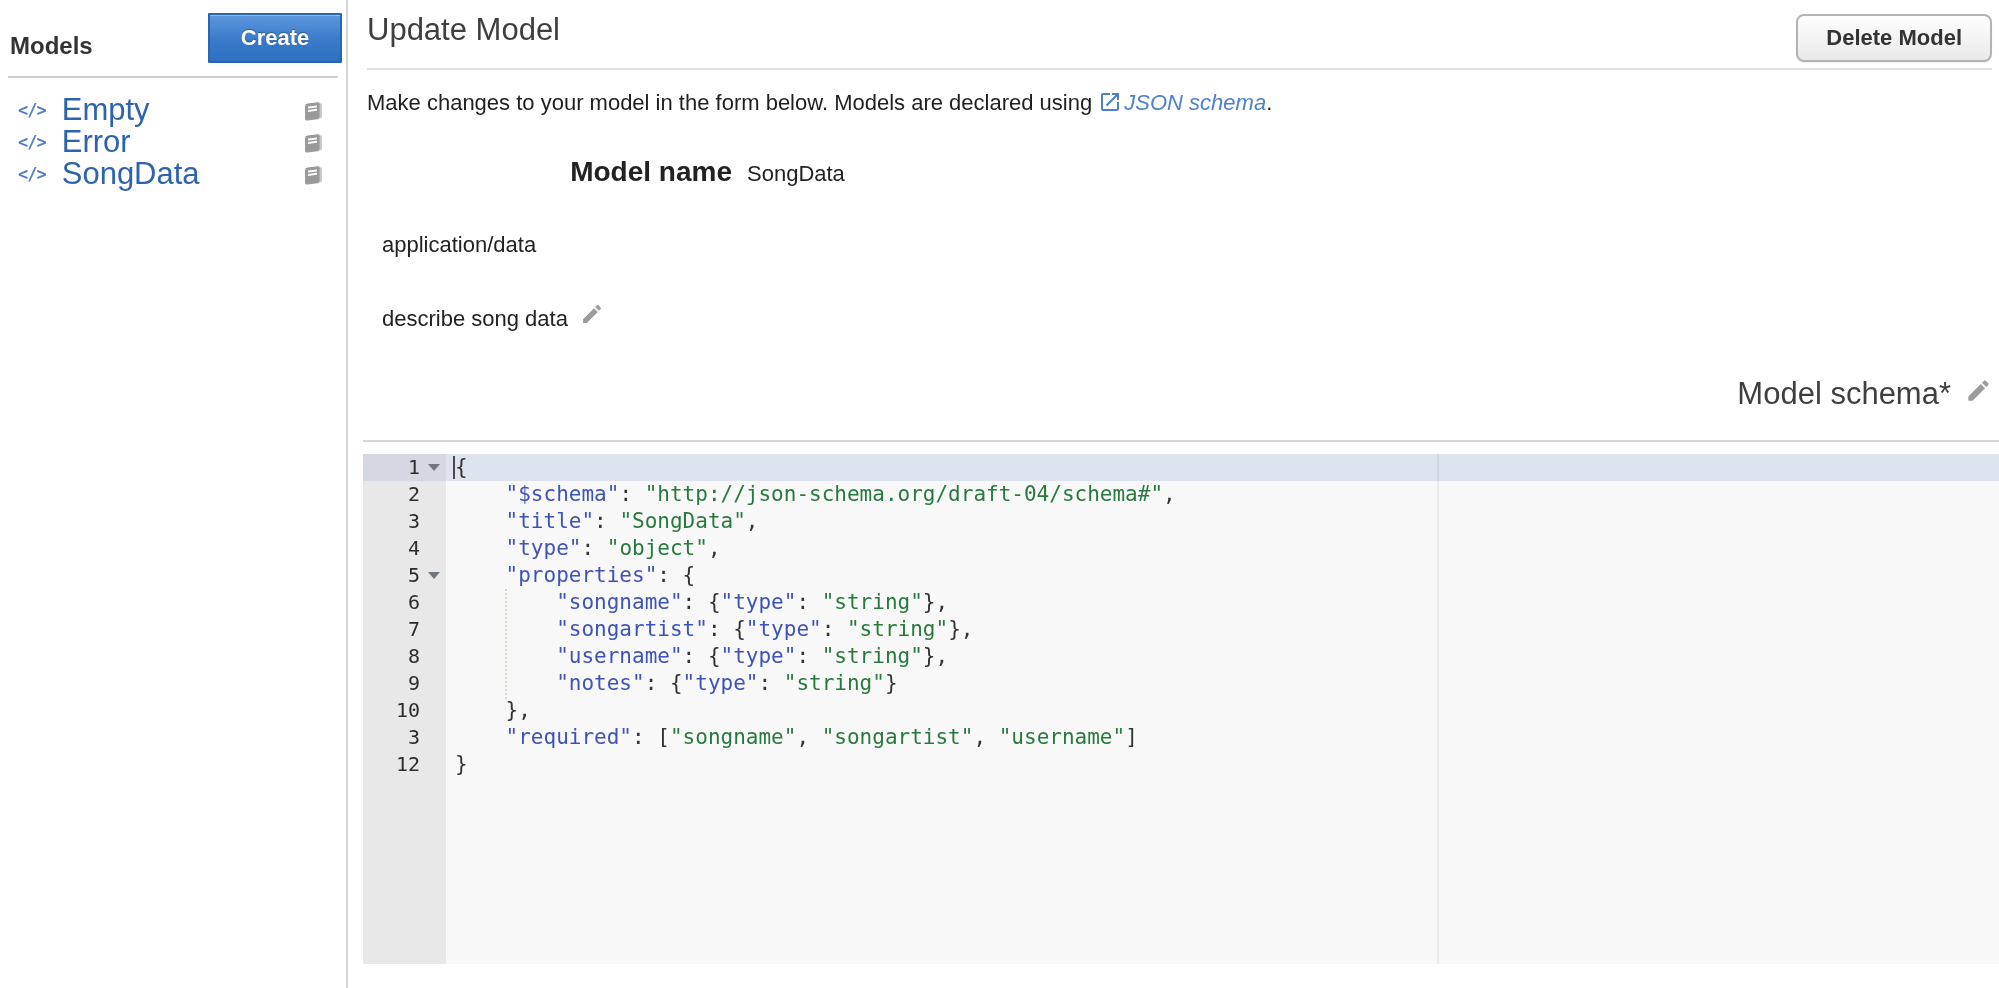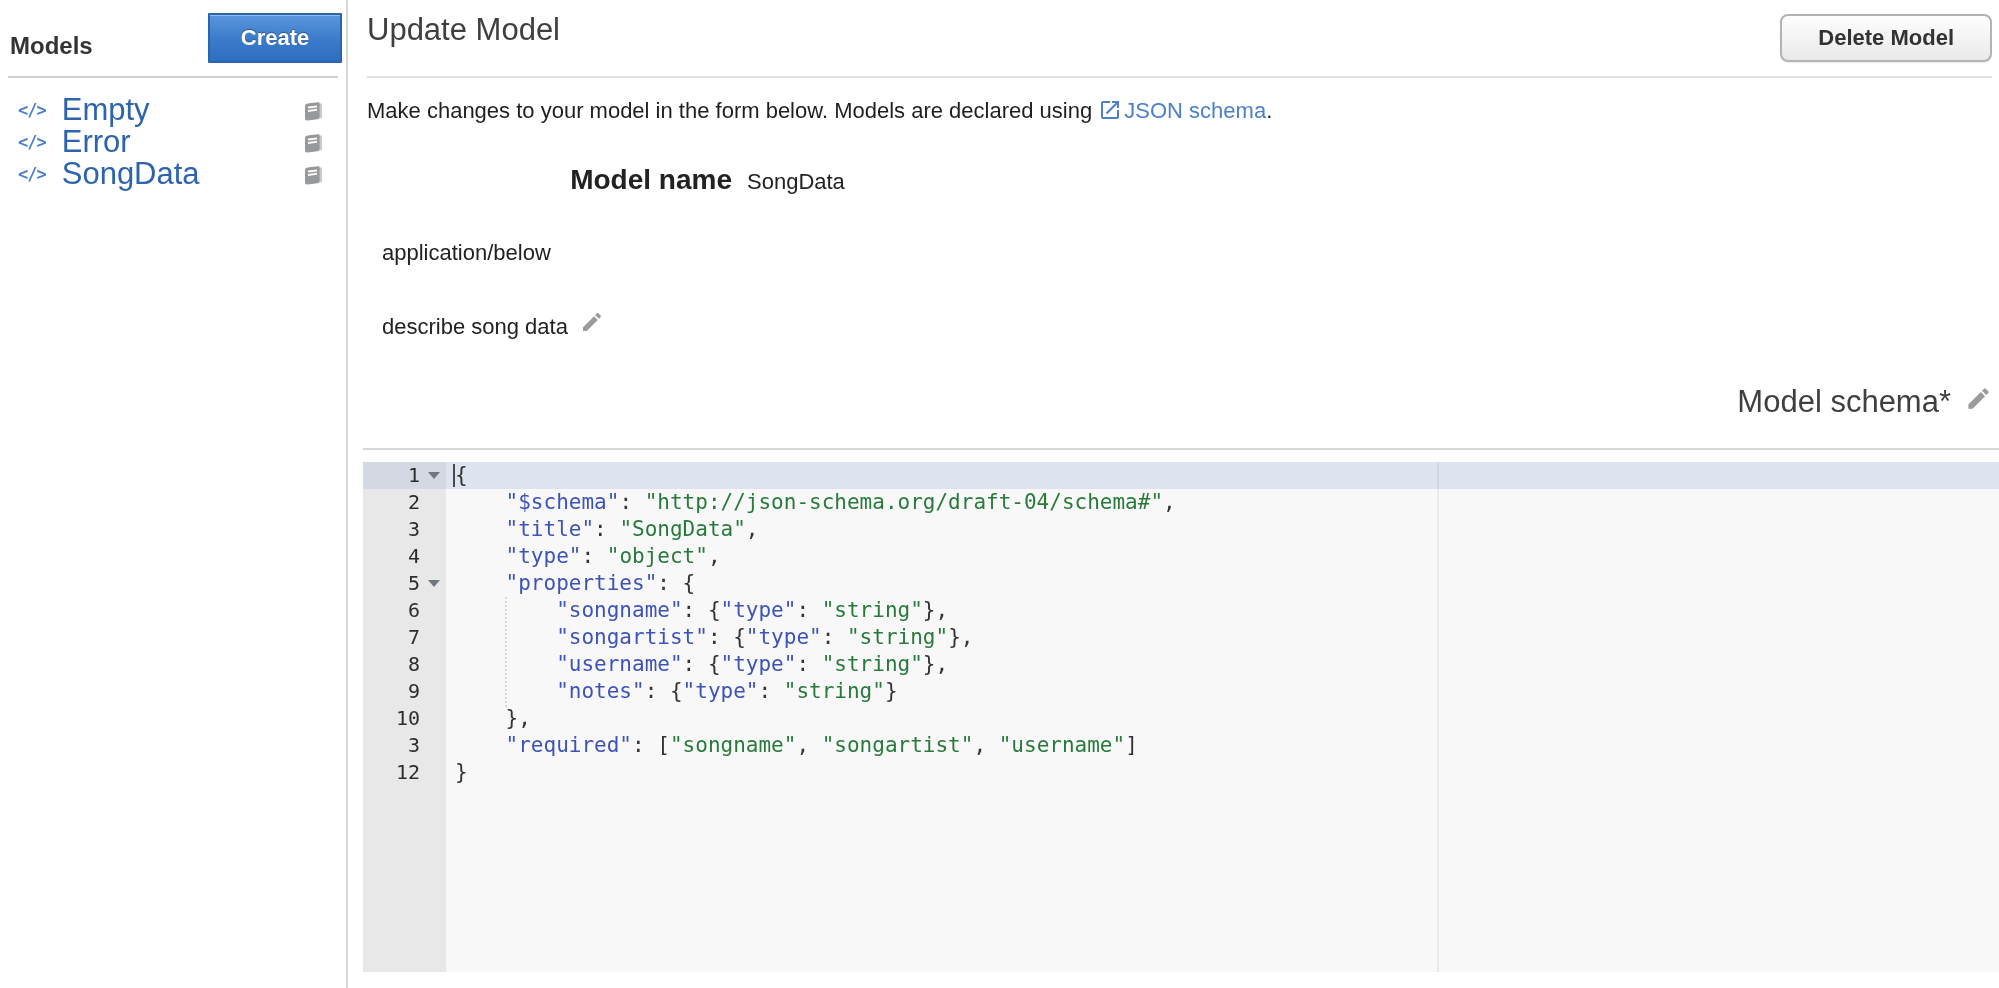--- a/index.html
+++ b/index.html
@@ -33,34 +33,34 @@
   .model-item { display:flex; align-items:center; height:32px; }
   .code-icon {
     font-family:"DejaVu Sans Mono", monospace; font-size:17px; font-weight:bold;
     color:#4c7fcb; letter-spacing:-1px; margin-right:16px; flex:0 0 auto;
   }
   .model-link { font-size:31px; color:#2d64ad; text-decoration:none; flex:1 1 auto; }
   .book-icon { flex:0 0 auto; display:inline-flex; }
 
   
   .main { position:absolute; left:350px; top:0; right:0; bottom:0; padding:0 7px 0 17px; }
-  .main-header { position:relative; height:76px; }
+  .main-header { position:relative; height:68px; }
   .page-title { position:absolute; left:0; top:12px; margin:0; font-size:31px; font-weight:500; color:#3f3f3f; }
   .btn-delete {
-    position:absolute; right:0; top:14px; height:48px; padding:0 36px;
+    position:absolute; right:0; top:14px; height:48px; padding:0 28px;
     font-family:"Liberation Sans", sans-serif;
     font-size:22px; font-weight:bold; color:#333;
     background:linear-gradient(#fefefe, #e9e9e9);
     border:2px solid #b3b3b3; border-radius:8px;
     box-shadow:0 1px 1px rgba(0,0,0,.08); cursor:pointer;
   }
   .rule { border:none; border-top:2px solid #e0e0e0; margin:0; }
 
   .intro { margin:20px 0 0; font-size:22px; color:#1f1f1f; }
-  .link { color:#4d80c9; text-decoration:none; }
+  .link { color:#4d80c9; text-decoration:none;font-style:italic; }
   .ext-icon { vertical-align:-4px; margin-right:2px; }
 
   .form { margin-top:40px; }
   .form-row { display:flex; align-items:baseline; margin-bottom:44px; }
   .form-label { width:365px; text-align:right; font-size:28px; font-weight:bold; color:#222; flex:0 0 auto; }
   .form-value { margin-left:15px; font-size:22px; color:#222; }
   .pencil-icon { margin-left:12px; vertical-align:-3px; display:inline-block; }
 
   .schema-heading {
     margin:36px 0 0; display:flex; align-items:center; gap:14px;
@@ -165,21 +165,21 @@
     <p class="intro"><span>Make changes to your model in the form below. Models are declared using </span><a class="link" href="#"><svg class="ext-icon" width="24" height="24" viewBox="0 0 24 24" fill="#4d80c9">
             <path d="M19 19H5V5h7V3H5a2 2 0 0 0-2 2v14a2 2 0 0 0 2 2h14c1.1 0 2-.9 2-2v-7h-2v7zM14 3v2h3.59l-9.83 9.83 1.41 1.41L19 6.41V10h2V3h-7z"></path>
           </svg><span>JSON schema</span></a><span>.</span></p>
 
     <div class="form">
       <div class="form-row">
         <span class="form-label">Model name</span>
         <span class="form-value">SongData</span>
       </div>
       <div class="form-row">
-        <span class="form-value">application/below</span>
+        <span class="form-value">application/data</span>
       </div>
       <div class="form-row">
         <span class="form-value">describe song data</span>
         <span class="pencil-icon">
           <svg width="24" height="24" viewBox="0 0 24 24" fill="#9b9b9b">
               <path d="M3 17.25V21h3.75L17.81 9.94l-3.75-3.75L3 17.25zM20.71 7.04c.39-.39.39-1.02 0-1.41l-2.34-2.34a.9959.9959 0 0 0-1.41 0l-1.83 1.83 3.75 3.75 1.83-1.83z"></path>
             </svg>
         </span>
       </div>
     </div>

